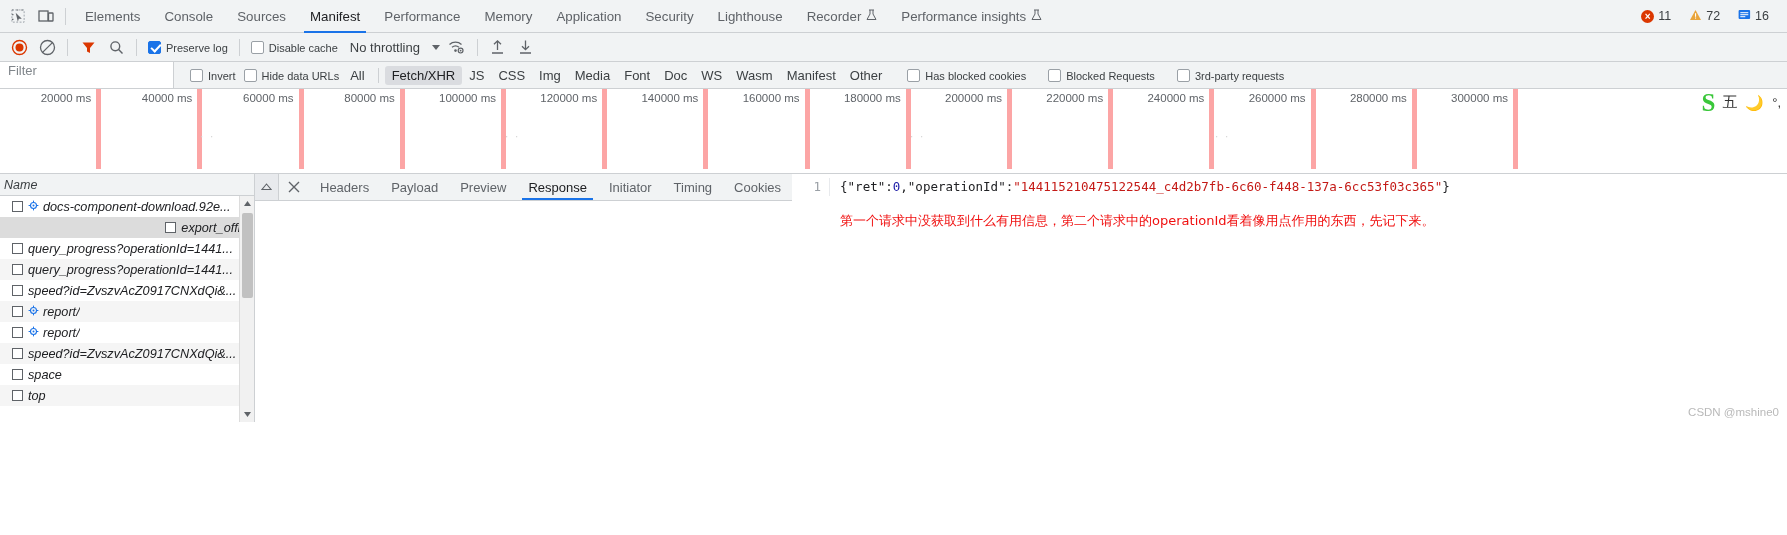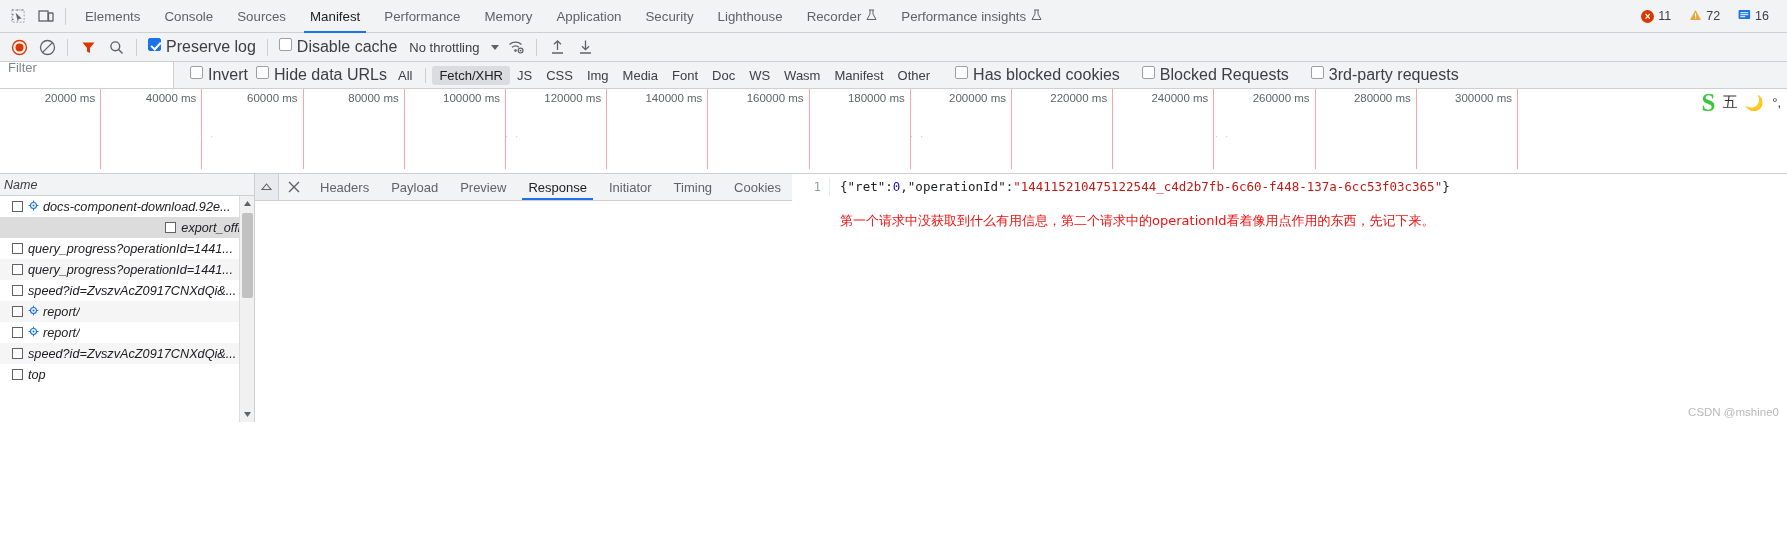--- a/index.html
+++ b/index.html
@@ -75,22 +75,22 @@
     padding: 0 6px;
     gap: 2px;
   }
   .nb-btn {
     width: 26px; height: 24px;
     display: flex; align-items: center; justify-content: center;
     cursor: pointer; border-radius: 2px;
   }
   .nb-sep { width: 1px; height: 17px; background: #cdd0d3; margin: 0 5px; }
   .cb-label {
-    display: flex; align-items: flex-start; gap: 5px;
-    font-size: 16px; color: #3c4043; cursor: pointer;
+    display: flex; align-items: flex-end; gap: 5px;
+    font-size: 11px; color: #3c4043; cursor: pointer;
     padding: 0 4px; white-space: nowrap;
   }
   .cbx {
     width: 13px; height: 13px; border: 1px solid #9aa0a6;
     border-radius: 2px; background: #fff; position: relative;
     flex: none;
   }
   .cbx.checked { background: #1a73e8; border-color: #1a73e8; }
   .cbx.checked::after {
     content: ""; position: absolute; left: 3.5px; top: 0.5px;
@@ -112,22 +112,22 @@
   .filterbar {
     height: 27px; min-height: 27px;
     background: #f1f3f4;
     border-bottom: 1px solid #cdd0d3;
     display: flex; align-items: stretch;
   }
   .filter-input-wrap {
     width: 174px; min-width: 174px;
     background: #fff;
     border-right: 1px solid #cdd0d3;
-    display: flex; align-items: flex-end;
-    padding: 12px 6px;
+    display: flex; align-items: flex-start;
+    padding: 0 6px;
   }
   .filter-input {
     border: 0; outline: 0; width: 100%;
     font-size: 13px; font-family: "Liberation Sans", sans-serif;
     color: #202124; background: transparent;
   }
   .filter-input::placeholder { color: #80868b; }
   .filter-rest {
     flex: 1; display: flex; align-items: center; gap: 0;
     padding-left: 12px;
@@ -142,21 +142,21 @@
   
   .overview {
     height: 85px; min-height: 85px;
     background: #ffffff;
     border-bottom: 1px solid #cdd0d3;
     position: relative; overflow: hidden;
   }
   .ruler { position: absolute; inset: 0; }
   .tickwrap {
     position: absolute; top: 0; bottom: 4px;
-    border-right: 1px solid #fca5a5;
+    border-right: 5px solid #fca5a5;
   }
   .ticklabel {
     position: absolute; top: 3px; right: 5px;
     font-size: 11.5px; color: #5f6368;
     white-space: nowrap;
   }
   .dots { position: absolute; font-size: 10px; color: #d0d0d0; letter-spacing: 2px; }
 
   
   .ime {
@@ -584,20 +584,24 @@
                 <path d="M5.5 0.6v1.5M5.5 8.9v1.5M0.6 5.5h1.5M8.9 5.5h1.5" stroke="#1a73e8" stroke-width="1"></path>
               </svg></span>
             <span class="row-txt">report/</span>
           </div>
           <div class="row">
             <span class="row-cbx"></span>
             <span class="row-txt">speed?id=ZvszvAcZ0917CNXdQi&amp;...</span>
           </div>
           <div class="row">
             <span class="row-cbx"></span>
+            <span class="row-txt">space</span>
+          </div>
+          <div class="row">
+            <span class="row-cbx"></span>
             <span class="row-txt">top</span>
           </div>
         </div>
       <div class="vscroll">
         <div class="vs-arrow up">
           <svg width="9" height="7" viewBox="0 0 9 7">
               <path d="M4.5 1L8 6H1z" fill="#5f6368"></path>
             </svg>
         </div>
         <div class="vs-thumb"></div>

